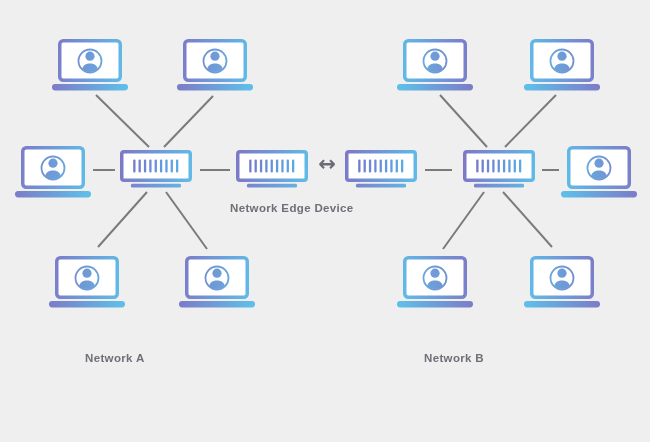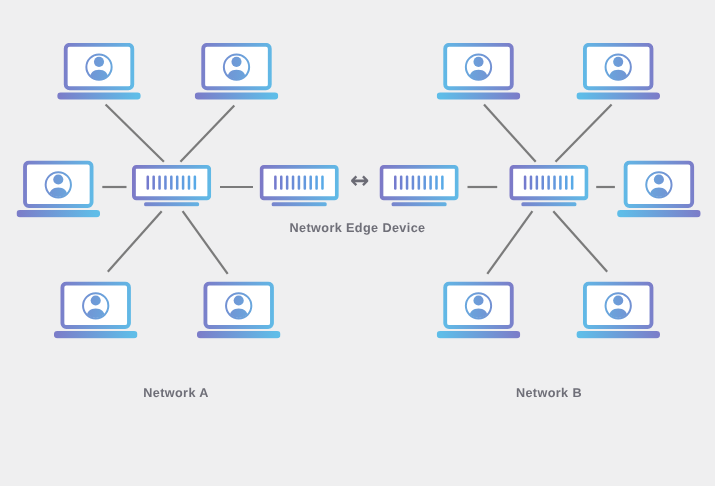--- a/index.html
+++ b/index.html
@@ -4,21 +4,21 @@
 <style>
   html,body{margin:0;padding:0;}
   body{background:#e4e4e6;font-family:"Liberation Sans",sans-serif;}
   #stage{
     position:relative;width:650px;height:442px;overflow:hidden;
     background:#efeff0;margin:0 auto;
   }
   .layer{position:absolute;left:0;top:0;}
   .dev{position:absolute;display:block;}
   .lbl{
-    position:absolute;text-align:center;
+    position:absolute;text-align:left;
     font:700 11.5px/14px "Liberation Sans",sans-serif;
     color:#6f6f78;letter-spacing:.35px;
   }
   .arrow{
     position:absolute;text-align:center;
     font:700 21px/26px "DejaVu Sans",sans-serif;
     color:#6b6b75;
   }
   .defs{position:absolute;width:0;height:0;}
 </style>

